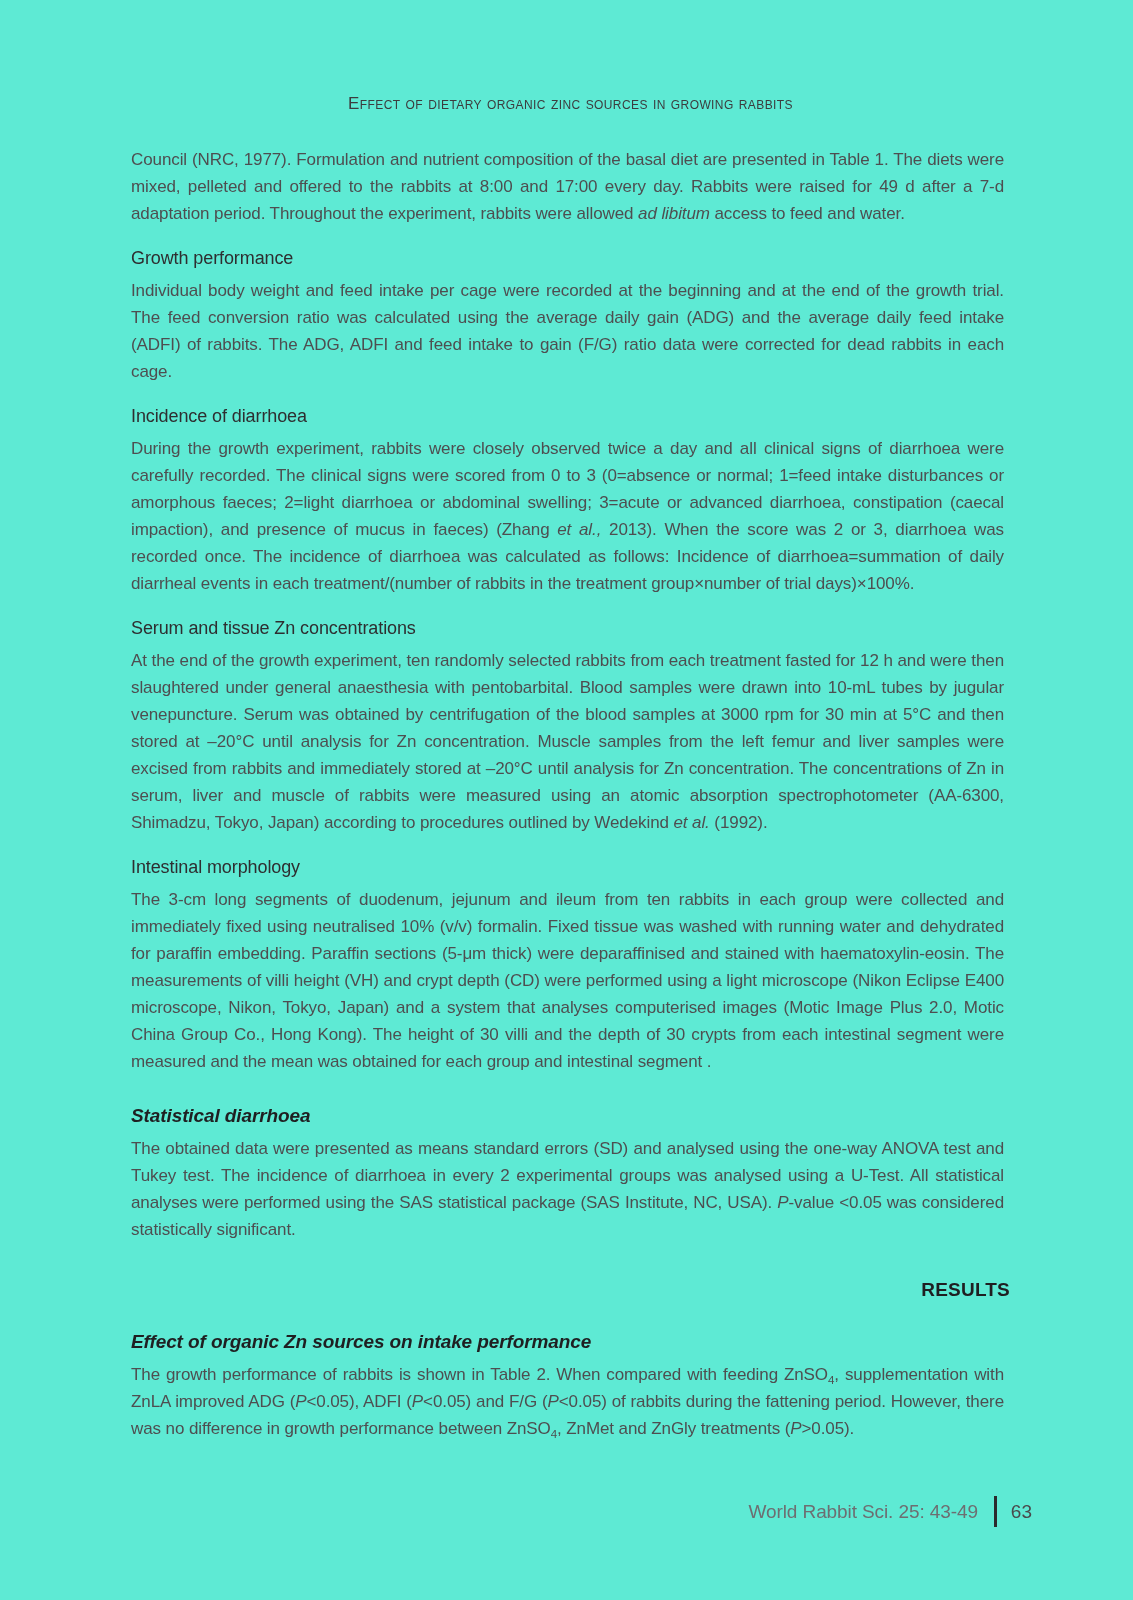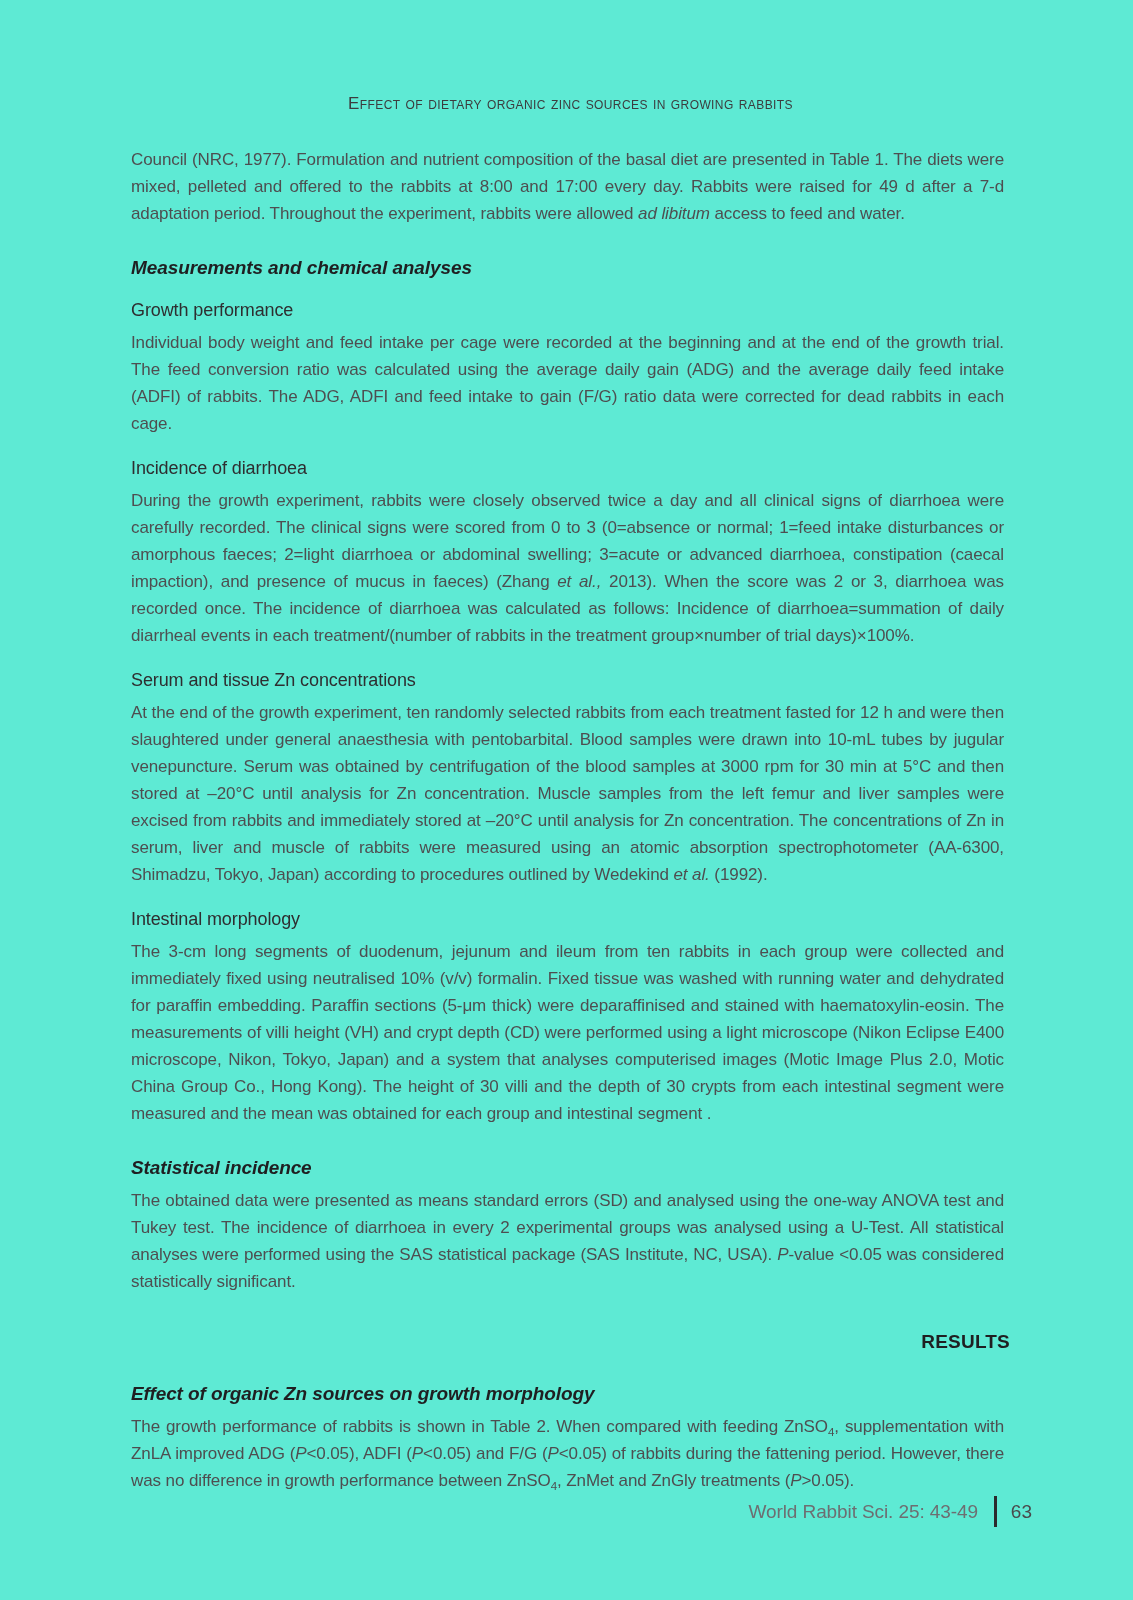--- a/index.html
+++ b/index.html
@@ -97,40 +97,39 @@
 <body>
 
 <div class="page">
 
   <header class="running-head">Effect of dietary organic zinc sources in growing rabbits</header>
 
   <main class="content">
 
     <p class="body-text">Council (NRC, 1977). Formulation and nutrient composition of the basal diet are presented in Table 1. The diets were mixed, pelleted and offered to the rabbits at 8:00 and 17:00 every day. Rabbits were raised for 49 d after a 7-d adaptation period. Throughout the experiment, rabbits were allowed <i>ad libitum</i> access to feed and water.</p>
 
-    <h2 class="section-heading">Measurements and chemical analyses</h2>
 
     <h3 class="sub-heading">Growth performance</h3>
     <p class="body-text">Individual body weight and feed intake per cage were recorded at the beginning and at the end of the growth trial. The feed conversion ratio was calculated using the average daily gain (ADG) and the average daily feed intake (ADFI) of rabbits. The ADG, ADFI and feed intake to gain (F/G) ratio data were corrected for dead rabbits in each cage.</p>
 
     <h3 class="sub-heading">Incidence of diarrhoea</h3>
     <p class="body-text">During the growth experiment, rabbits were closely observed twice a day and all clinical signs of diarrhoea were carefully recorded. The clinical signs were scored from 0 to 3 (0=absence or normal; 1=feed intake disturbances or amorphous faeces; 2=light diarrhoea or abdominal swelling; 3=acute or advanced diarrhoea, constipation (caecal impaction), and presence of mucus in faeces) (Zhang <i>et al.,</i> 2013). When the score was 2 or 3, diarrhoea was recorded once. The incidence of diarrhoea was calculated as follows: Incidence of diarrhoea=summation of daily diarrheal events in each treatment/(number of rabbits in the treatment group×number of trial days)×100%.</p>
 
     <h3 class="sub-heading">Serum and tissue Zn concentrations</h3>
     <p class="body-text">At the end of the growth experiment, ten randomly selected rabbits from each treatment fasted for 12 h and were then slaughtered under general anaesthesia with pentobarbital. Blood samples were drawn into 10-mL tubes by jugular venepuncture. Serum was obtained by centrifugation of the blood samples at 3000 rpm for 30 min at 5°C and then stored at –20°C until analysis for Zn concentration. Muscle samples from the left femur and liver samples were excised from rabbits and immediately stored at –20°C until analysis for Zn concentration. The concentrations of Zn in serum, liver and muscle of rabbits were measured using an atomic absorption spectrophotometer (AA-6300, Shimadzu, Tokyo, Japan) according to procedures outlined by Wedekind <i>et al.</i> (1992).</p>
 
     <h3 class="sub-heading">Intestinal morphology</h3>
     <p class="body-text">The 3-cm long segments of duodenum, jejunum and ileum from ten rabbits in each group were collected and immediately fixed using neutralised 10% (v/v) formalin. Fixed tissue was washed with running water and dehydrated for paraffin embedding. Paraffin sections (5-μm thick) were deparaffinised and stained with haematoxylin-eosin. The measurements of villi height (VH) and crypt depth (CD) were performed using a light microscope (Nikon Eclipse E400 microscope, Nikon, Tokyo, Japan) and a system that analyses computerised images (Motic Image Plus 2.0, Motic China Group Co., Hong Kong). The height of 30 villi and the depth of 30 crypts from each intestinal segment were measured and the mean was obtained for each group and intestinal segment .</p>
 
-    <h2 class="section-heading">Statistical incidence</h2>
+    <h2 class="section-heading">Statistical diarrhoea</h2>
     <p class="body-text">The obtained data were presented as means  standard errors (SD) and analysed using the one-way ANOVA test and Tukey test. The incidence of diarrhoea in every 2 experimental groups was analysed using a U-Test. All statistical analyses were performed using the SAS statistical package (SAS Institute, NC, USA). <i>P</i>-value &lt;0.05 was considered statistically significant.</p>
 
     <h2 class="results-heading">RESULTS</h2>
 
-    <h2 class="section-heading">Effect of organic Zn sources on growth morphology</h2>
+    <h2 class="section-heading">Effect of organic Zn sources on intake performance</h2>
     <p class="body-text">The growth performance of rabbits is shown in Table 2. When compared with feeding ZnSO<sub>4</sub>, supplementation with ZnLA improved ADG (<i>P</i>&lt;0.05), ADFI (<i>P</i>&lt;0.05) and F/G (<i>P</i>&lt;0.05) of rabbits during the fattening period. However, there was no difference in growth performance between ZnSO<sub>4</sub>, ZnMet and ZnGly treatments (<i>P</i>&gt;0.05).</p>
 
   </main>
 
   <footer class="page-footer">
     <span class="journal-ref">World Rabbit Sci. 25: 43-49</span>
     <span class="footer-divider"></span>
     <span class="page-number">63</span>
   </footer>
 

